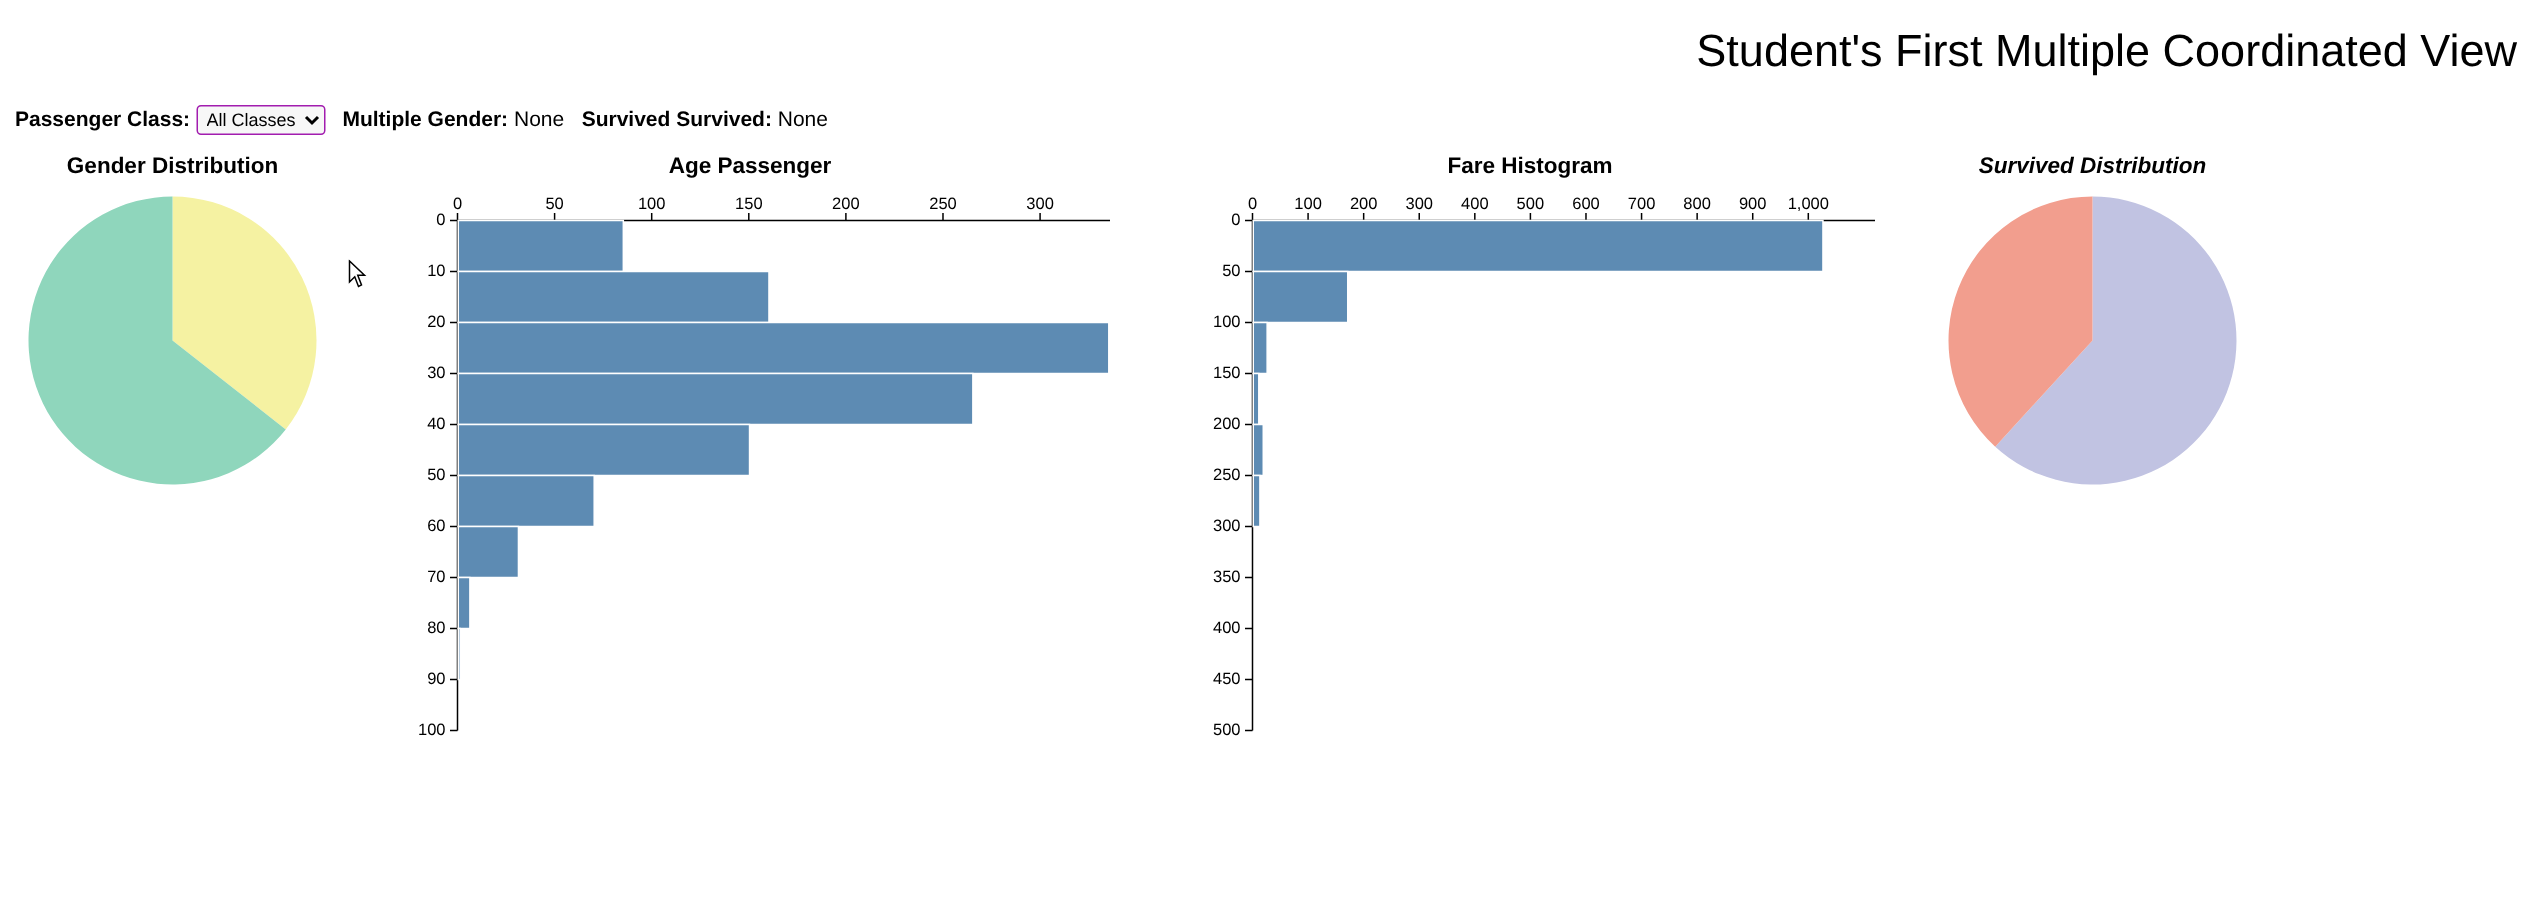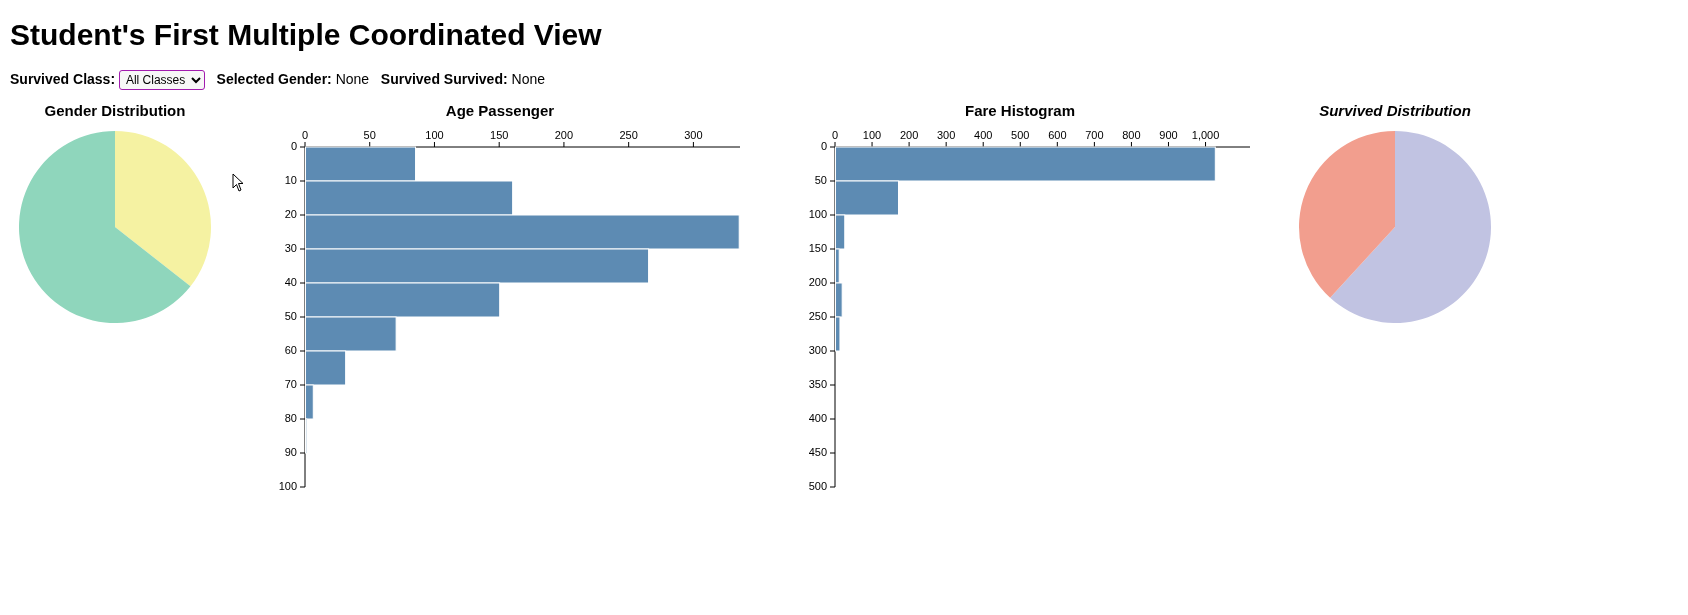--- a/index.html
+++ b/index.html
@@ -3,22 +3,23 @@
 <meta charset="utf-8">
 <style>
   body {
     font-family: Arial, Helvetica, sans-serif;
     margin: 0;
     padding: 8px 10px;
     color: #000;
   }
   h1 {
     font-size: 30px;
-    font-weight: bold;
+    font-weight: normal;
     margin: 10px 0 18px 0;
+    text-align: right;
   }
   .controls {
     font-size: 14px;
     margin-bottom: 12px;
   }
   .controls b {
     font-weight: bold;
   }
   select {
     font-size: 12px;
@@ -57,26 +58,26 @@
     pointer-events:none;
   }
   .cursor svg { width:14px; height:20px; }
 </style>
 </head>
 <body>
 
 <h1>Student's First Multiple Coordinated View</h1>
 
 <div class="controls">
-  <b>Survived Class: </b>
+  <b>Passenger Class: </b>
   <select>
     <option>All Classes</option>
   </select>
   &nbsp;
-  <b>Selected Gender: </b><span>None</span>
+  <b>Multiple Gender: </b><span>None</span>
   &nbsp;
   <b>Survived Survived: </b><span>None</span>
 </div>
 
 <div class="charts">
 
   <div class="chart-col" style="width:210px;">
     <div class="chart-title">Gender Distribution</div>
     <svg id="pie-gender" width="200" height="200">
         <path d="M 100 100 L 100 4 A 96 96 0 0 1 175.484828307378 159.31307356229033 Z" fill="#f5f2a2"></path>

